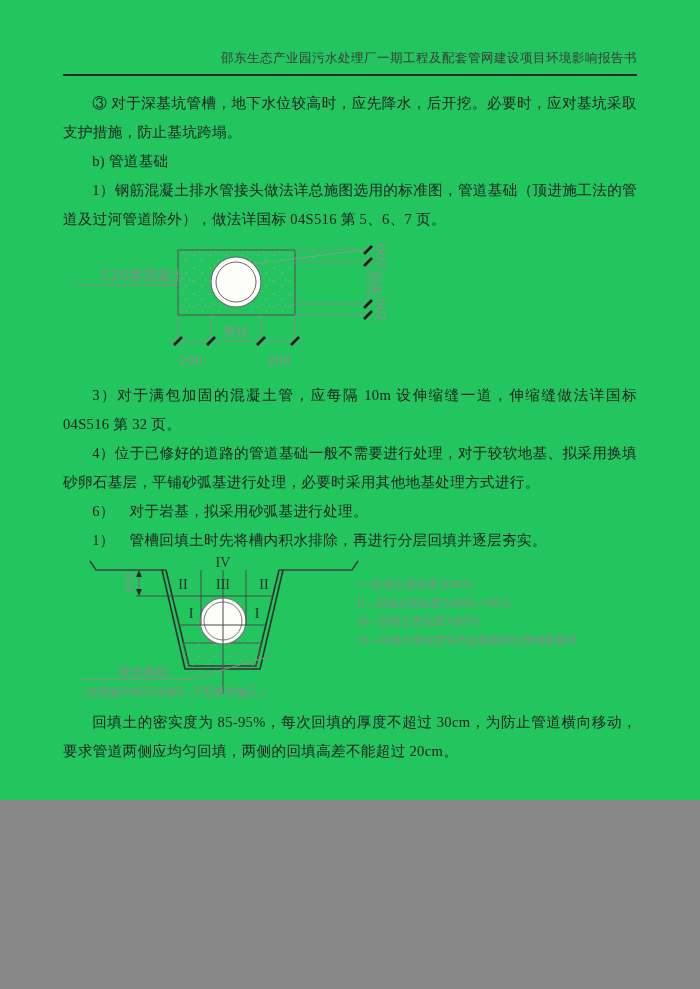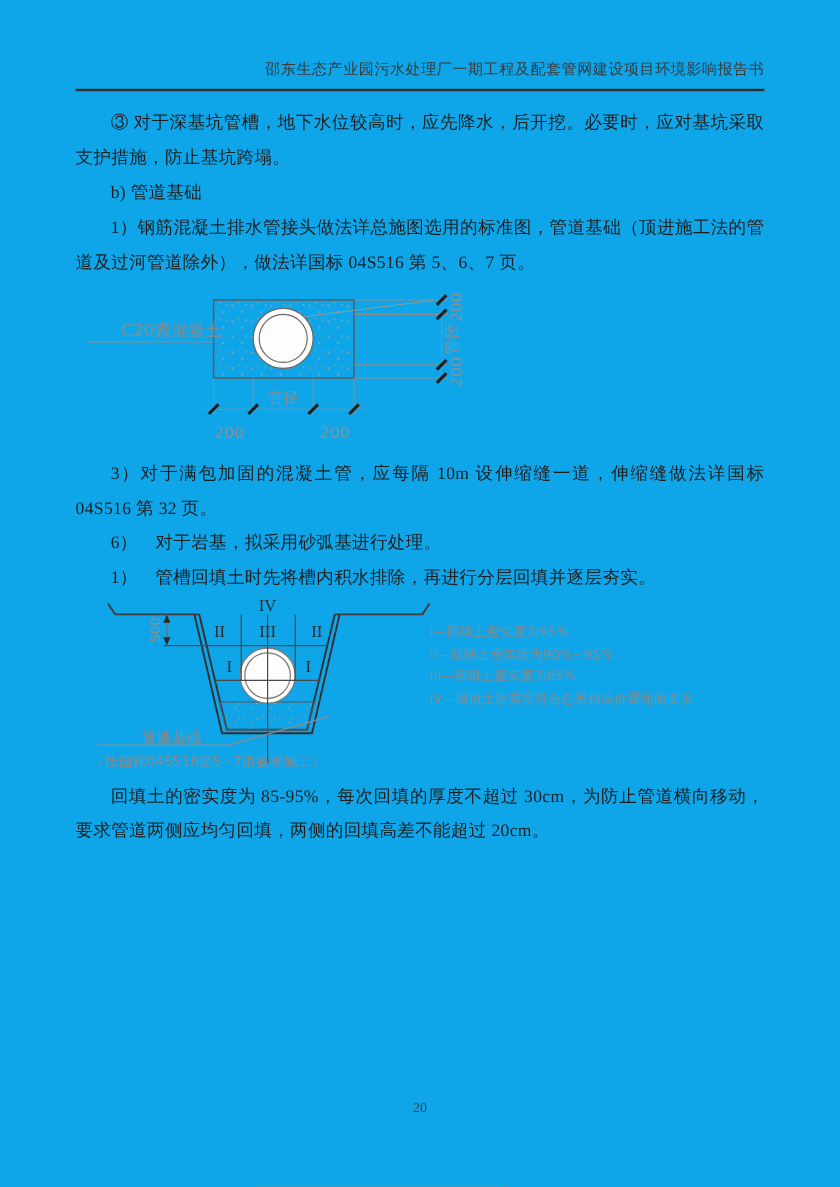--- a/index.html
+++ b/index.html
@@ -1,20 +1,20 @@
 <!DOCTYPE html>
 <html lang="zh"><head>
 <meta charset="utf-8">
 <style>
   html,body{margin:0;padding:0;background:#888;}
   .page{
     position:relative;
-    width:700px;height:989px;
+    width:700px;height:800px;
     margin:0 auto;
-    background:#0ea5e9;
+    background:#22c55e;
     font-family:"Liberation Serif","DejaVu Serif",serif;
     color:#1f1f1f;
     overflow:hidden;
     box-sizing:border-box;
   }
   .content{position:absolute;left:63px;right:63px;top:0;}
   .header{padding-top:50px;}
   .header .title{
     text-align:right;
     font-size:12.5px;
@@ -108,20 +108,21 @@
           <line x1="301" y1="28" x2="309" y2="20" stroke="#1c1c1c" stroke-width="2.6"></line>
           <line x1="301" y1="70" x2="309" y2="62" stroke="#1c1c1c" stroke-width="2.6"></line>
           <line x1="301" y1="81" x2="309" y2="73" stroke="#1c1c1c" stroke-width="2.6"></line>
           <text x="322" y="18" font-size="13" text-anchor="middle" class="cad-dim" transform="rotate(-90 322 18)">200</text>
           <text x="318" y="45" font-size="13" text-anchor="middle" class="cad-dim" transform="rotate(-90 318 45)">管径</text>
           <text x="322" y="72" font-size="13" text-anchor="middle" class="cad-dim" transform="rotate(-90 322 72)">200</text>
         </svg>
       </div>
 
       <p class="para">3）对于满包加固的混凝土管，应每隔 10m 设伸缩缝一道，伸缩缝做法详国标 04S516 第 32 页。</p>
+      <p class="para">4）位于已修好的道路的管道基础一般不需要进行处理，对于较软地基、拟采用换填砂卵石基层，平铺砂弧基进行处理，必要时采用其他地基处理方式进行。</p>
       <p class="para">6）　对于岩基，拟采用砂弧基进行处理。</p>
       <p class="para">1）　管槽回填土时先将槽内积水排除，再进行分层回填并逐层夯实。</p>
 
       <div class="figure fig2">
         <svg width="574" height="152" viewBox="57 0 574 152">
           <defs>
             <pattern id="stip2" patternUnits="userSpaceOnUse" width="15" height="12">
               <circle cx="2.5" cy="3" r="0.9" fill="#8f8f8f"></circle>
               <circle cx="10" cy="8" r="0.8" fill="#9a9a9a"></circle>
               <circle cx="7" cy="1.5" r="0.7" fill="#8f8f8f"></circle>

